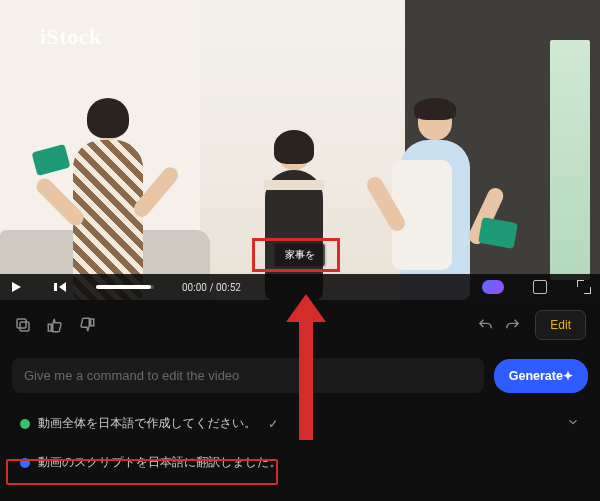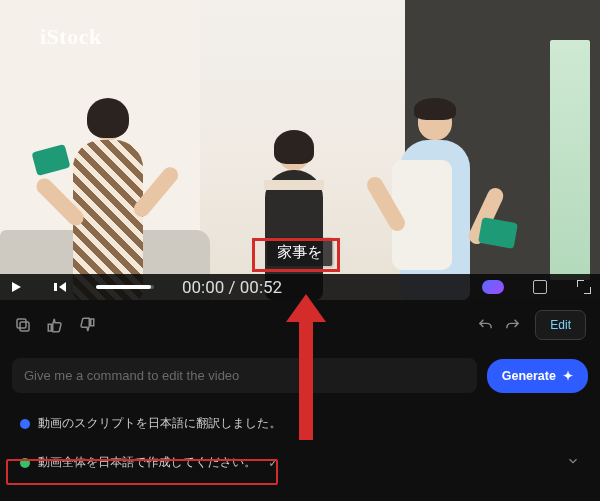--- a/index.html
+++ b/index.html
@@ -45,26 +45,26 @@
   .p3 .body{ background:#c8dff0; }
   .p3 .apron{position:absolute;top:58px;left:12px;width:60px;height:110px;background:#f3f0ea;border-radius:10px;}
   .p3 .arm.l{ left:-2px; top:72px; transform:rotate(-30deg);}
   .p3 .arm.r{ right:-4px; top:84px; transform:rotate(25deg);}
   .cloth-green2{position:absolute; right:-26px; top:118px; width:36px; height:26px; background:#1f9a76; border-radius:4px; transform:rotate(10deg);}
 
   .sofa { position:absolute; left:0; bottom:0; width:210px; height:70px; background:#cfcac1; border-radius:6px 14px 0 0; }
 
   
   .caption-wrap { position:absolute; left:50%; transform:translateX(-50%); bottom:34px; display:flex; align-items:center; justify-content:center; }
-  .caption-box { background: rgba(20,20,20,.78); color:#fff; font-size:15px; padding:4px 10px; border-radius:2px; box-shadow:0 0 0 2px rgba(0,0,0,.1);}
+  .caption-box { background: rgba(20,20,20,.78); color:#fff; font-size:10px; padding:4px 10px; border-radius:2px; box-shadow:0 0 0 2px rgba(0,0,0,.1);}
   .ann-box { position:absolute; border:3px solid #d42b2b; pointer-events:none; }
   .ann1 { left:252px; bottom:28px; width:88px; height:34px; }
 
   
-  .controls { position:absolute; left:0; right:0; bottom:0; height:26px; background:rgba(10,10,10,.88); display:flex; align-items:center; padding:0 8px; gap:28px; font-size:17px; color:#ddd;}
+  .controls { position:absolute; left:0; right:0; bottom:0; height:26px; background:rgba(10,10,10,.88); display:flex; align-items:center; padding:0 8px; gap:28px; font-size:10px; color:#ddd;}
   .ctrl-btn { width:16px; height:16px; display:flex; align-items:center; justify-content:center; cursor:pointer;}
   .play-tri { width:0;height:0;border-left:9px solid #fff;border-top:5px solid transparent;border-bottom:5px solid transparent;}
   .vol-ic { display:flex; align-items:center; gap:2px;}
   .vol-ic .spk{width:0;height:0;border-right:7px solid #fff;border-top:5px solid transparent;border-bottom:5px solid transparent;}
   .vol-ic .box{width:3px;height:8px;background:#fff;}
   .vol-slider { width:58px; height:4px; background:#555; border-radius:2px; position:relative;}
   .vol-slider .fill{position:absolute;left:0;top:0;height:100%;width:95%;background:#fff;border-radius:2px;}
   .time { font-variant-numeric: tabular-nums; }
   .spacer { flex:1; }
   .right-blob { width:22px; height:14px; border-radius:8px; background:linear-gradient(135deg,#5a6bff,#9d4bff); }
@@ -74,27 +74,27 @@
   .fs-ic::before{left:0;top:0;border-right:none;border-bottom:none;}
   .fs-ic::after{right:0;bottom:0;border-left:none;border-top:none;}
 
   
   .action-row { display:flex; align-items:center; padding:10px 14px; gap:14px; }
   .icon-btn { color:#8a8a8a; cursor:pointer; display:flex; align-items:center; }
   .icon-btn svg { width:18px; height:18px; }
   .flex-sp { flex:1; }
   .undo-redo { display:flex; gap:10px; color:#aaa; }
   .undo-redo svg{width:17px;height:17px;}
-  .pill-btn { border:1px solid #3a3a3a; background:#1a1a1a; color:#7dd3fc; font-size:12px; padding:7px 14px; border-radius:7px; cursor:pointer;text-align:right;}
+  .pill-btn { border:1px solid #3a3a3a; background:#1a1a1a; color:#eab308; font-size:12px; padding:7px 14px; border-radius:7px; cursor:pointer;text-align:right;}
 
   
   .cmd-row { display:flex; align-items:center; padding:8px 12px; gap:10px; }
   .cmd-input { flex:1; background:#1b1b1b; border:none; border-radius:8px; padding:10px 12px; color:#aaa; font-size:13px; outline:none;}
   .cmd-input::placeholder{color:#6a6a6a;}
-  .gen-btn { background:#2e5cff; color:#fff; font-size:12.5px; font-weight:600; padding:10px 15px; border-radius:16px; border:none; cursor:pointer; display:flex; align-items:center; gap:7px;}
+  .gen-btn { background:#2e5cff; color:#fff; font-size:12.5px; font-weight:600; padding:10px 15px; border-radius:16px; border:none; cursor:pointer; display:flex; align-items:center; gap:0;}
   .sparkle { font-size:12px; }
 
   
   .history { padding:6px 12px 10px 12px; display:flex; flex-direction:column; gap:6px; }
   .hist-item { display:flex; align-items:center; gap:8px; padding:8px 8px; font-size:12px; color:#cfcfcf; border-radius:4px;}
   .dot { width:10px; height:10px; border-radius:50%; }
   .dot.green{ background:#36c06b;}
   .dot.blue{ background:#3a6bff;}
   .check { color:#9aa0a6; margin-left:4px;}
   .hist-item .mini-sp{flex:1;}
@@ -223,32 +223,32 @@
   <div class="cmd-row">
     <input class="cmd-input" placeholder="Give me a command to edit the video" style="">
     <button class="gen-btn">
       <span>Generate</span>
         <span class="sparkle">✦</span>
     </button>
   </div>
 
   <div class="history hist">
     <div class="hist-item">
-      <span class="dot blue"></span>
-      <span>動画のスクリプトを日本語に翻訳しました。</span>
-    </div>
-    <div class="hist-item">
       <span class="dot green"></span>
       <span>動画全体を日本語で作成してください。</span>
       <span class="check">✓</span>
       <span class="mini-sp"></span>
       <span class="chev"><svg viewBox="0 0 24 24" fill="none" stroke="currentColor" stroke-width="2">
             <path d="M6 9l6 6 6-6"></path>
           </svg></span>
     </div>
+    <div class="hist-item">
+      <span class="dot blue"></span>
+      <span>動画のスクリプトを日本語に翻訳しました。</span>
+    </div>
     <div class="ann2"></div>
   </div>
 
 </div>
 
 <div class="arrow-ann">
   <div class="arrow-head"></div>
   <div class="arrow-shaft"></div>
 </div>
 

